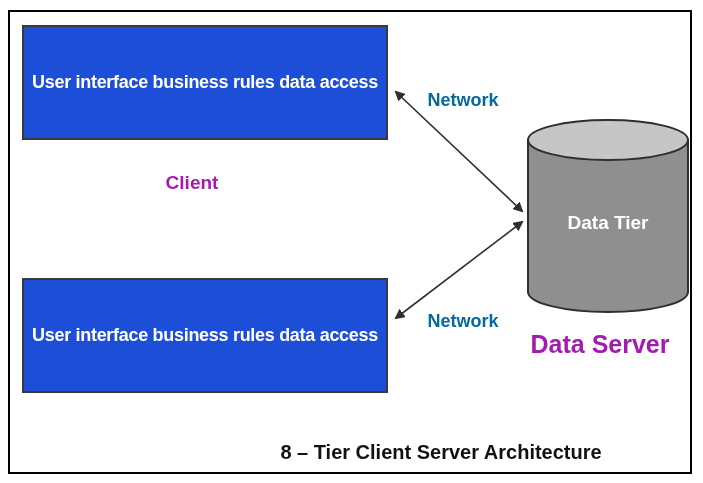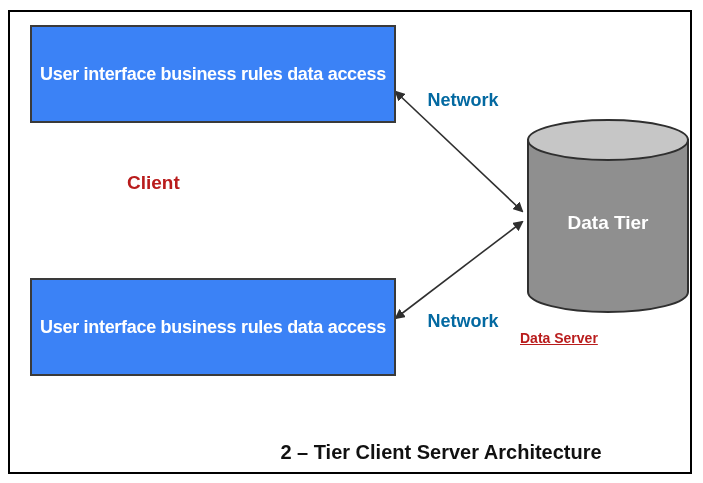--- a/index.html
+++ b/index.html
@@ -21,56 +21,54 @@
     top: 10px;
     width: 680px;
     height: 460px;
     border: 2px solid #000000;
     background: #ffffff;
   }
   .client-box {
     position: absolute;
     left: 22px;
     width: 366px;
-    height: 98px;
-    background: #3b82f6;
+    height: 115px;
+    background: #1d4ed8;
     border: 2px solid #3a3a3a;
     box-sizing: border-box;
     display: flex;
     align-items: center;
     justify-content: center;
-    margin-left: 8px;
   }
   .client-box.top { top: 25px; }
   .client-box.bottom { top: 278px; }
   .client-box .box-label {
     color: #ffffff;
     font-weight: bold;
     font-size: 18px;
     white-space: nowrap;
     letter-spacing: -0.3px;
   }
   .caption {
     position: absolute;
     font-weight: bold;
-    color: #b91c1c;
-    text-align: left;
+    color: #a21caf;
+    text-align: center;
   }
   .client-caption {
     left: 127px;
     top: 172px;
     width: 130px;
     font-size: 19px;
   }
   .server-caption {
     left: 520px;
     top: 330px;
     width: 160px;
-    font-size: 14px;
-    text-decoration: underline;
+    font-size: 25px;
   }
   .network-label {
     position: absolute;
     width: 90px;
     text-align: center;
     font-weight: bold;
     font-size: 18px;
     color: #0369a1;
   }
   .network-label.top { left: 418px; top: 90px; }
@@ -140,14 +138,14 @@
     <span class="box-label">User interface business rules data access</span>
   </div>
 
   <div class="network-label top">Network</div>
   <div class="network-label bottom">Network</div>
 
   <div class="cylinder-label">Data Tier</div>
 
   <div class="caption server-caption">Data Server</div>
 
-  <div class="diagram-title">2 – Tier Client Server Architecture</div>
+  <div class="diagram-title">8 – Tier Client Server Architecture</div>
 </div>
 
 </body></html>

